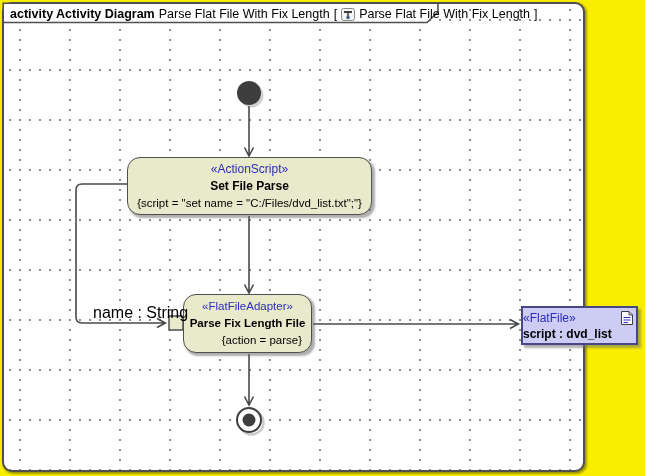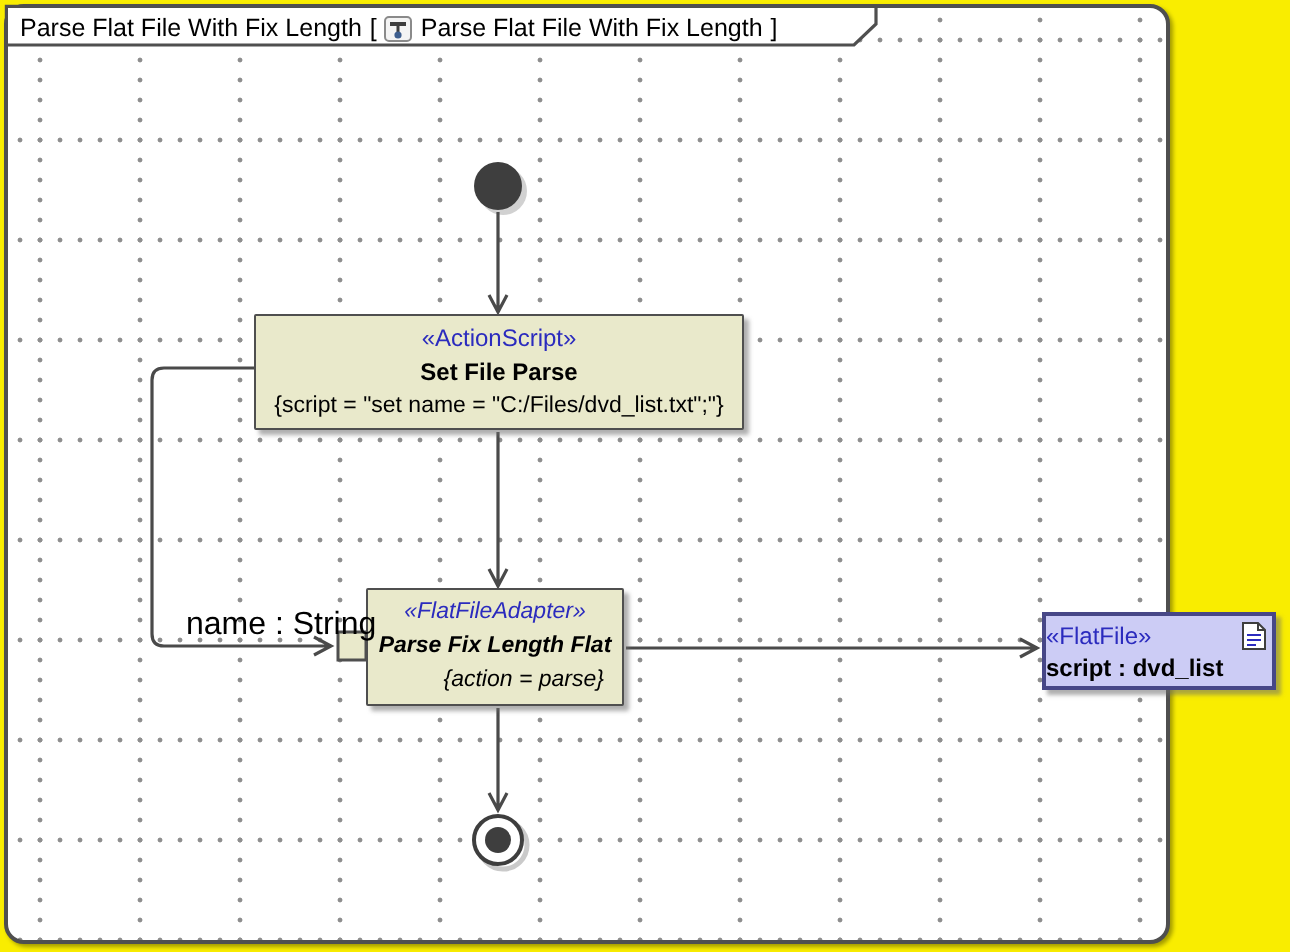--- a/index.html
+++ b/index.html
@@ -38,32 +38,32 @@
   .tab-text {
     position:absolute; left:10px; top:6px; height:16px;
     font-size:12.5px; white-space:nowrap; display:flex; align-items:center;
   }
   .tab-text .bold { font-weight:bold; margin-right:4px; }
   .tab-text .icon { display:inline-block; width:14px; height:13px; margin:0 4px; }
   .node {
     position:absolute;
     background: var(--node-fill);
     border:1.5px solid var(--node-border);
-    border-radius:1px;
+    border-radius:13px;
     box-shadow: 2.5px 2.5px 2px rgba(110,110,110,0.55);
     text-align:center;
     font-size:12px;
     line-height:17px;
     padding-top:3px;
   }
   .stereotype { color: var(--stereo-blue); }
   .node-name  { font-weight:bold; }
   .node-body  { font-size:11.5px; }
   .action-1 { left:127px; top:157px; width:245px; height:58px; }
-  .action-2 { left:183px; top:294px; width:129px; height:59px; font-size:11.5px;font-style:italic; }
+  .action-2 { left:183px; top:294px; width:129px; height:59px; font-size:11.5px; }
   .action-2 .node-body { text-align:right; padding-right:9px; }
   .object-node {
     position:absolute; left:521px; top:306px; width:117px; height:39px;
     background: var(--object-fill);
     border:2px solid var(--object-border);
     box-shadow: 2.5px 2.5px 2px rgba(110,110,110,0.55);
     font-size:12px; line-height:16px; padding-top:2px;
   }
   .object-node .doc-icon { position:absolute; right:3px; top:3px; width:12px; height:14px; }
   .edge-label {
@@ -96,20 +96,21 @@
   <path d="M249,354 V405 M244.5,396.5 L249,405 L253.5,396.5" fill="none" stroke="#4a4a4a" stroke-width="1.6"></path>
 
   <circle cx="251.5" cy="422.5" r="12" fill="none" stroke="#bdbdbd" stroke-width="2.5" opacity="0.8"></circle>
   <g>
     <circle cx="249" cy="420" r="12" fill="#ffffff" stroke="#3e3e3e" stroke-width="2"></circle>
     <circle cx="249" cy="420" r="6.5" fill="#3e3e3e"></circle>
   </g>
 </svg>
 
 <div class="tab-text">
+  <span class="bold">activity Activity Diagram</span>
   <span>Parse Flat File With Fix Length</span>
   <span style="margin-left:4px">[</span>
   <span class="icon">
     <svg viewBox="0 0 14 13" width="14" height="13">
       <rect x="0.5" y="0.5" width="13" height="12" rx="2" fill="#f4f4f4" stroke="#8a8a8a"></rect>
       <rect x="3" y="3" width="8" height="2" fill="#3e3e3e"></rect>
       <line x1="7" y1="5" x2="7" y2="9" stroke="#3e3e3e" stroke-width="1.5"></line>
       <circle cx="7" cy="9.5" r="1.8" fill="#3e5e8e"></circle>
     </svg>
   </span>
@@ -118,21 +119,21 @@
 </div>
 
 <div class="node action-1">
   <div class="stereotype">«ActionScript»</div>
   <div class="node-name">Set File Parse</div>
   <div class="node-body">{script = "set name = "C:/Files/dvd_list.txt";"}</div>
 </div>
 
 <div class="node action-2">
   <div class="stereotype">«FlatFileAdapter»</div>
-  <div class="node-name">Parse Fix Length Flat</div>
+  <div class="node-name">Parse Fix Length File</div>
   <div class="node-body">{action = parse}</div>
 </div>
 
 <div class="object-node">
   <span class="doc-icon">
     <svg viewBox="0 0 12 14" width="12" height="14">
       <path d="M0.5,0.5 H8 L11.5,4 V13.5 H0.5 Z" fill="#ffffff" stroke="#3e3e3e" stroke-width="1"></path>
       <path d="M8,0.5 V4 H11.5" fill="none" stroke="#3e3e3e" stroke-width="1"></path>
       <line x1="2.5" y1="6.5" x2="9.5" y2="6.5" stroke="#2b2bbe" stroke-width="1"></line>
       <line x1="2.5" y1="9" x2="9.5" y2="9" stroke="#2b2bbe" stroke-width="1"></line>

